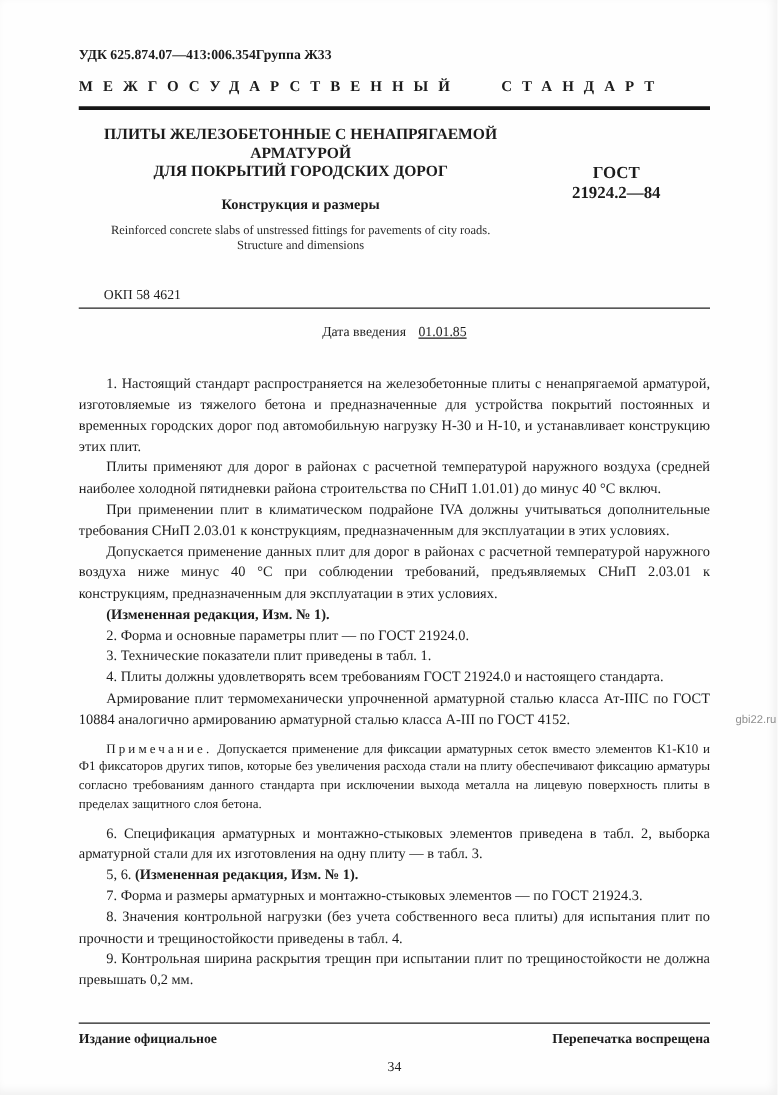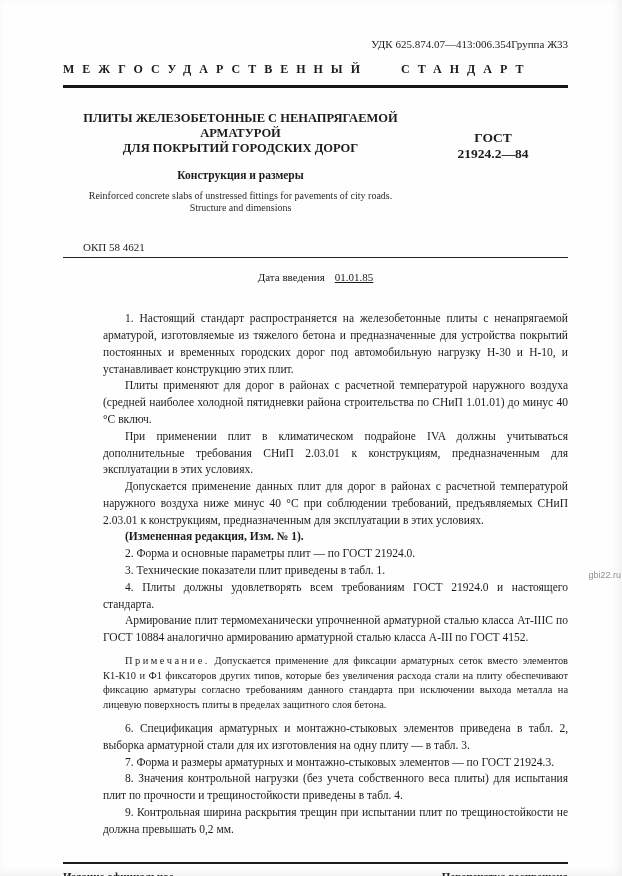--- a/index.html
+++ b/index.html
@@ -16,24 +16,24 @@
     color: #1c1c1c;
     font-family: "Liberation Serif", serif;
     box-sizing: border-box;
     padding: 38px 54px 0 63px;
     overflow: hidden;
     box-shadow: inset -3px -3px 8px rgba(0,0,0,0.06);
   }
   
   .hdr-row {
     display: flex;
-    justify-content: flex-end;
+    justify-content: flex-start;
     align-items: baseline;
     font-size: 11px;
-    font-weight: normal;
+    font-weight: bold;
   }
   .std-type {
     margin-top: 12px;
     text-align: left;
     font-size: 12px;
     font-weight: bold;
     letter-spacing: 8px;
     word-spacing: 22px;
     white-space: nowrap;
   }
@@ -48,21 +48,20 @@
     margin-top: 12px;
   }
   .title-left {
     flex: 1;
     text-align: center;
   }
   .doc-title {
     font-size: 12.5px;
     font-weight: bold;
     line-height: 1.2;
-    margin-top: 11px;
   }
   .doc-subtitle {
     margin-top: 13px;
     font-size: 11.5px;
     font-weight: bold;
   }
   .doc-title-en {
     margin-top: 9px;
     font-size: 10px;
     line-height: 1.25;
@@ -95,21 +94,20 @@
   .intro-date {
     text-decoration: underline;
     margin-left: 10px;
   }
   
   .body-text {
     margin-top: 27px;
     font-size: 11.5px;
     line-height: 1.46;
     text-align: justify;
-    margin-left: 40px;
   }
   .para {
     margin: 0;
     text-indent: 22px;
   }
   .para.bold { font-weight: bold; }
   .bold { font-weight: bold; }
   .note-para {
     margin: 8px 0 7px 0;
     text-indent: 22px;
@@ -191,20 +189,21 @@
     <p class="para">Плиты применяют для дорог в районах с расчетной температурой наружного воздуха (средней наиболее холодной пятидневки района строительства по СНиП 1.01.01) до минус 40 °С включ.</p>
     <p class="para">При применении плит в климатическом подрайоне IVA должны учитываться дополнительные требования СНиП 2.03.01 к конструкциям, предназначенным для эксплуатации в этих условиях.</p>
     <p class="para">Допускается применение данных плит для дорог в районах с расчетной температурой наружного воздуха ниже минус 40 °С при соблюдении требований, предъявляемых СНиП 2.03.01 к конструкциям, предназначенным для эксплуатации в этих условиях.</p>
     <p class="para bold">(Измененная редакция, Изм. № 1).</p>
     <p class="para">2. Форма и основные параметры плит — по ГОСТ 21924.0.</p>
     <p class="para">3. Технические показатели плит приведены в табл. 1.</p>
     <p class="para">4. Плиты должны удовлетворять всем требованиям ГОСТ 21924.0 и настоящего стандарта.</p>
     <p class="para">Армирование плит термомеханически упрочненной арматурной сталью класса Ат-IIIC по ГОСТ 10884 аналогично армированию арматурной сталью класса А-III по ГОСТ 4152.</p>
     <p class="note-para"><span class="note-label">Примечание.</span><span> Допускается применение для фиксации арматурных сеток вместо элементов К1-К10 и Ф1 фиксаторов других типов, которые без увеличения расхода стали на плиту обеспечивают фиксацию арматуры согласно требованиям данного стандарта при исключении выхода металла на лицевую поверхность плиты в пределах защитного слоя бетона.</span></p>
     <p class="para">6. Спецификация арматурных и монтажно-стыковых элементов приведена в табл. 2, выборка арматурной стали для их изготовления на одну плиту — в табл. 3.</p>
+    <p class="para"><span>5, 6. </span><span class="bold">(Измененная редакция, Изм. № 1).</span></p>
     <p class="para">7. Форма и размеры арматурных и монтажно-стыковых элементов — по ГОСТ 21924.3.</p>
     <p class="para">8. Значения контрольной нагрузки (без учета собственного веса плиты) для испытания плит по прочности и трещиностойкости приведены в табл. 4.</p>
     <p class="para">9. Контрольная ширина раскрытия трещин при испытании плит по трещиностойкости не должна превышать 0,2 мм.</p>
   </div>
 
   <div class="footer-rule"></div>
 
   <div class="footer-row">
     <span>Издание официальное</span>
     <span>Перепечатка воспрещена</span>

